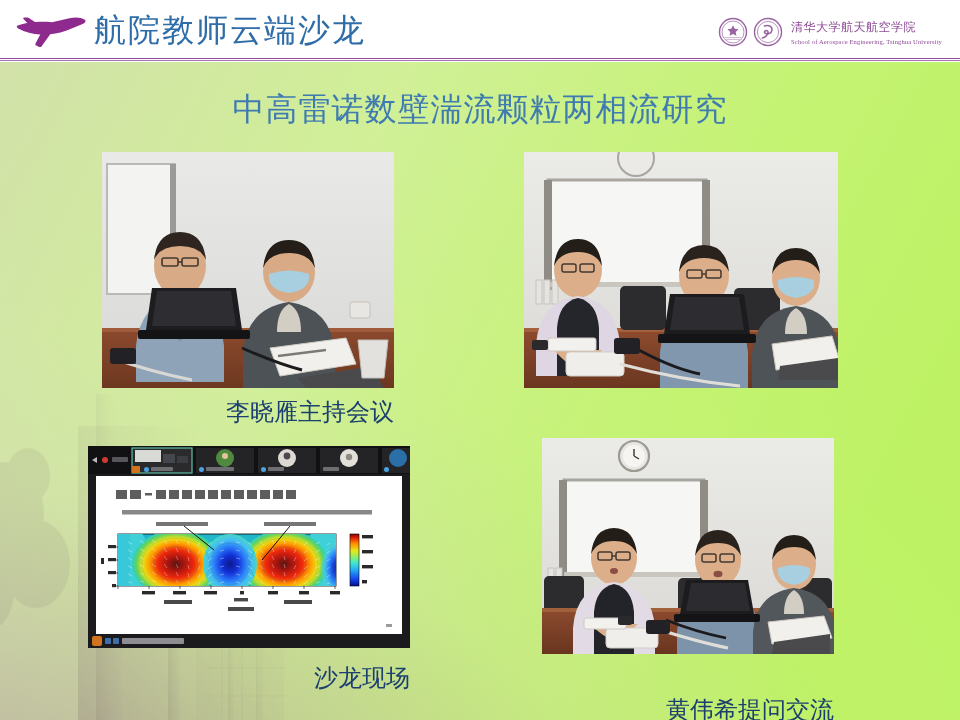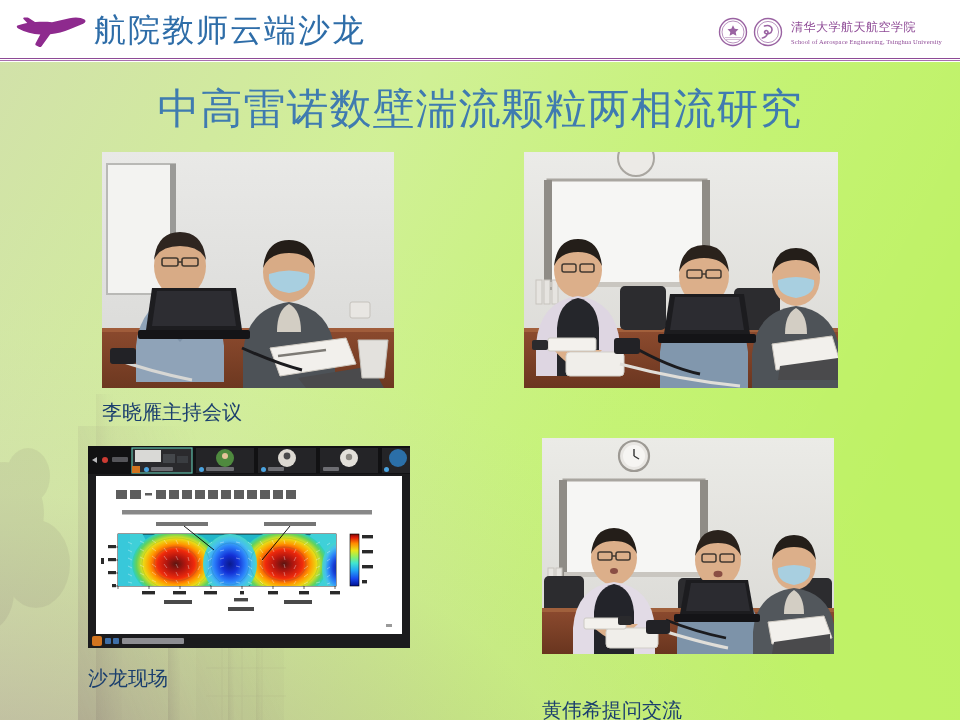--- a/index.html
+++ b/index.html
@@ -114,44 +114,44 @@
     white-space: nowrap;
     font-family: "Liberation Serif", "DejaVu Serif", serif;
   }
 
   
   .main-title {
     position: absolute;
     left: 0; top: 86px;
     width: 960px;
     text-align: center;
-    font-size: 42px;
+    font-size: 32px;
     line-height: 46px;
     letter-spacing: 1px;
     color: #3f7bb0;
     z-index: 4;
     white-space: nowrap;
   }
 
   
   .photo { position: absolute; z-index: 3; background: #ffffff; }
   .photo img, .photo .ph { display: block; width: 100%; height: 100%; }
 
   #photo-1 { left: 102px; top: 152px; width: 292px; height: 236px; }
   #photo-2 { left: 524px; top: 152px; width: 314px; height: 236px; }
   #photo-3 { left: 88px;  top: 446px; width: 322px; height: 202px; }
   #photo-4 { left: 542px; top: 438px; width: 292px; height: 216px; }
 
   .caption {
     position: absolute;
     z-index: 4;
-    font-size: 20px;
+    font-size: 24px;
     line-height: 26px;
     color: #1b3f6e;
-    text-align: left;
+    text-align: right;
     white-space: nowrap;
   }
   #caption-1 { left: 102px; top: 399px; width: 292px; }
   #caption-2 { left: 524px; top: 399px; width: 314px; }
   #caption-3 { left: 88px;  top: 665px; width: 322px; }
   #caption-4 { left: 542px; top: 665px; width: 292px; margin-top: 32px; }
 
   svg { display: block; }
 </style>
 </head>

